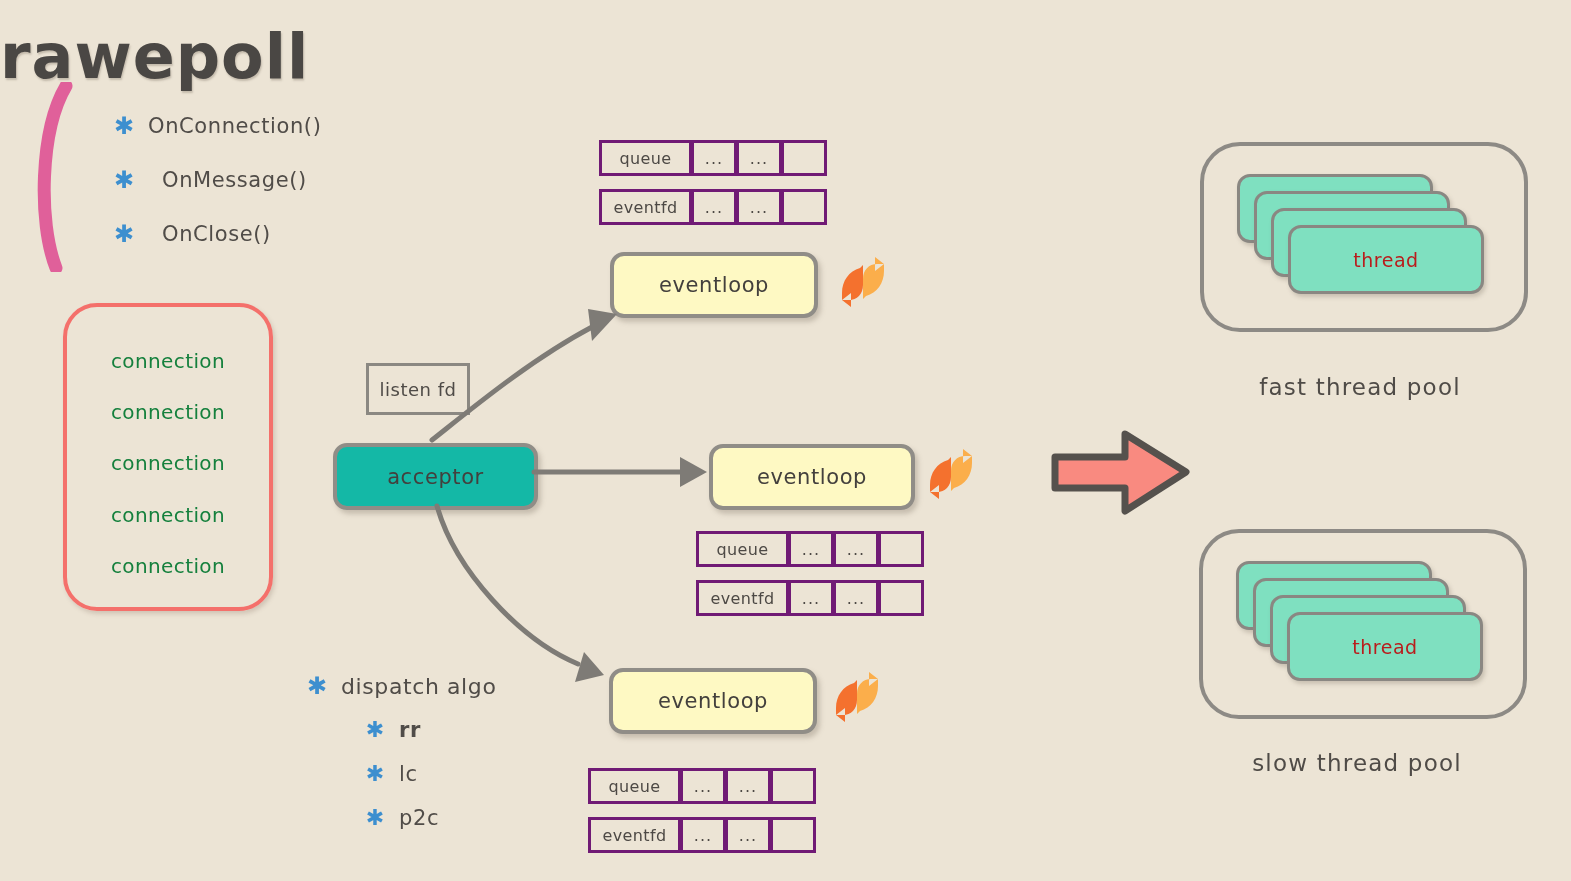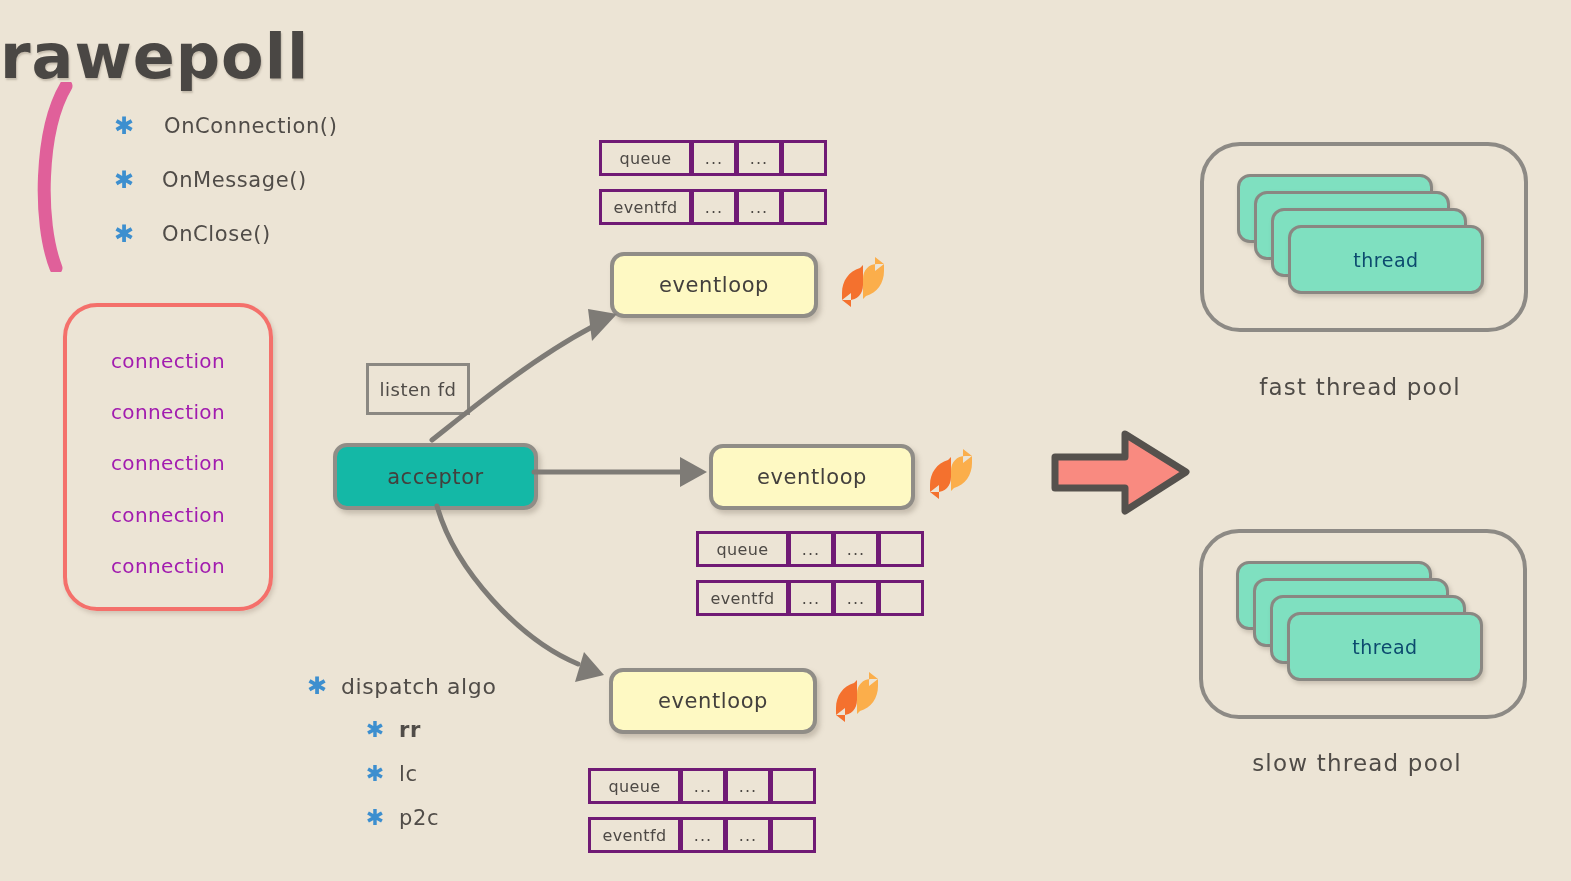--- a/index.html
+++ b/index.html
@@ -61,21 +61,21 @@
     width: 202px; height: 300px;
     border: 4px solid #f4706b;
     border-radius: 34px;
     box-shadow: 2px 3px 4px rgba(140,120,105,.28);
   }
   .conn-item {
     position: absolute;
     left: 0; width: 202px;
     text-align: center;
     font-size: 20px;
-    color: #a21caf;
+    color: #15803d;
     letter-spacing: .4px;
   }
 
   
   #listen-fd {
     left: 366px; top: 363px;
     width: 98px; height: 46px;
     border: 3px solid #8b8882;
     background: transparent;
     display: flex; align-items: center; justify-content: center;
@@ -125,21 +125,21 @@
     border-radius: 40px;
   }
   .thread-card {
     position: absolute;
     width: 196px; height: 69px;
     background: #7fe0c0;
     border: 3px solid #8a8782;
     border-radius: 13px;
     box-shadow: 2px 3px 4px rgba(120,110,95,.3);
     display: flex; align-items: center; justify-content: center;
-    font-size: 19px; color: #0c4a6e;
+    font-size: 19px; color: #b91c1c;
     letter-spacing: .5px;
     box-sizing: border-box;
   }
   .pool-caption {
     position: absolute;
     width: 360px;
     text-align: center;
     font-size: 23px;
     color: #4f4b47;
     letter-spacing: 1.2px;
@@ -163,21 +163,21 @@
 
   <div class="abs" id="paren">
     <svg width="46" height="190" viewBox="0 0 46 190">
       <path d="M36 4 C 10 48, 8 140, 26 186" stroke="#e0609a" stroke-width="13" fill="none" stroke-linecap="round"></path>
     </svg>
   </div>
 
   <div class="abs" style="left:112px; top:112px;">
     <div class="bullet-row" style="height:28px;">
       <span class="ast">✱</span>
-      <span class="blabel" style="margin-left:28px;">OnConnection()</span>
+      <span class="blabel" style="margin-left:12px;">OnConnection()</span>
     </div>
     <div class="bullet-row" style="height:28px; margin-top:26px;">
       <span class="ast">✱</span>
       <span class="blabel" style="margin-left:26px;">OnMessage()</span>
     </div>
     <div class="bullet-row" style="height:28px; margin-top:26px;">
       <span class="ast">✱</span>
       <span class="blabel" style="margin-left:26px;">OnClose()</span>
     </div>
   </div>

